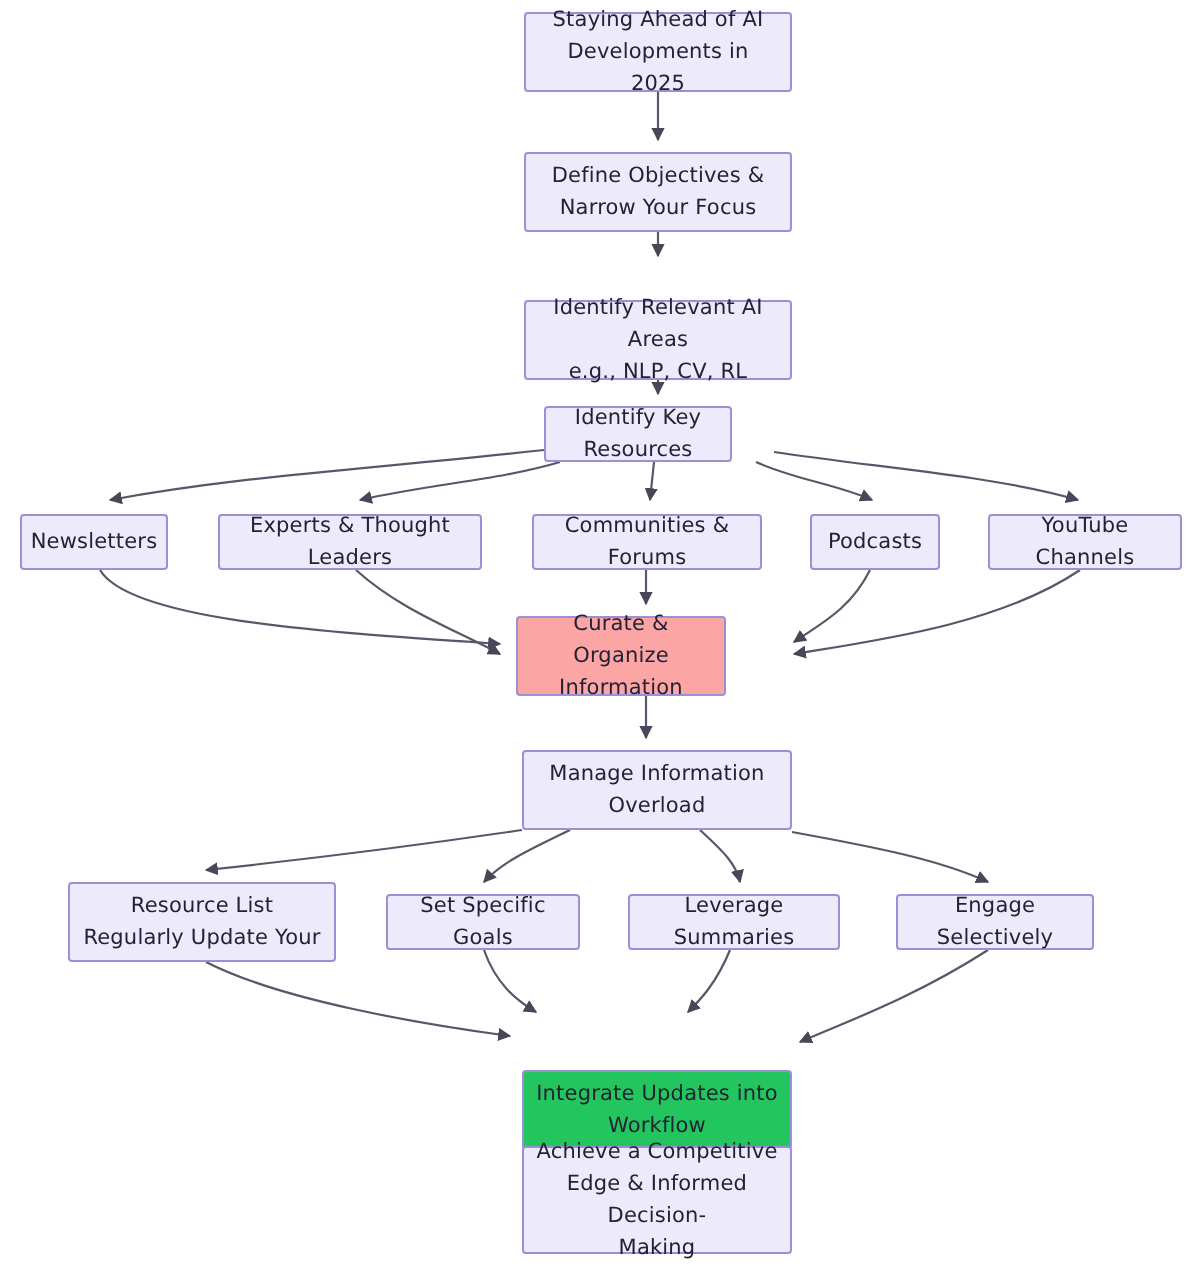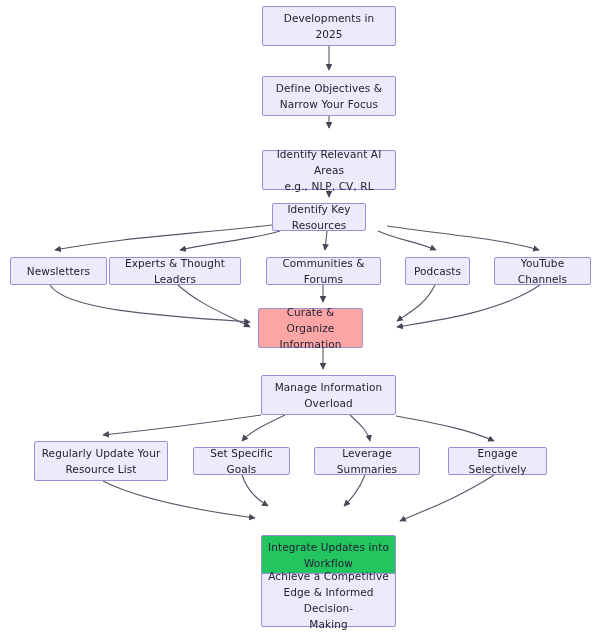--- a/index.html
+++ b/index.html
@@ -57,41 +57,42 @@
         <path d="M103,481 C140,500 210,512 255,518" marker-end="url(#arrow)" stroke="#5A5568"></path>
         <path d="M242,475 C248,492 258,500 268,506" marker-end="url(#arrow)" stroke="#5A5568"></path>
         <path d="M365,475 C358,492 350,500 344,506" marker-end="url(#arrow)" stroke="#5A5568"></path>
         <path d="M494,475 C455,500 420,512 400,521" marker-end="url(#arrow)" stroke="#5A5568"></path>
         <path d="M329,546 L329,567" marker-end="url(#arrow)" stroke="#5A5568"></path>
       </g>
   </svg>
   <div id="node-layer">
       <div class="node" style="left: 262px; top: 6px; width: 134px; height: 40px; background: rgb(236, 234, 251); border-color: rgb(154, 144, 216); color: rgb(35, 33, 53);">
         <div>
+          <span>Staying Ahead of AI</span>
           <span>Developments in 2025</span>
         </div>
       </div>
       <div class="node" style="left: 262px; top: 76px; width: 134px; height: 40px; background: rgb(236, 234, 251); border-color: rgb(154, 144, 216); color: rgb(35, 33, 53);">
         <div>
           <span>Define Objectives &amp;</span>
           <span>Narrow Your Focus</span>
         </div>
       </div>
       <div class="node" style="left: 262px; top: 134px; width: 134px; height: 40px; background: rgb(236, 234, 251); border-color: rgb(154, 144, 216); color: rgb(35, 33, 53); margin-top: 16px;">
         <div>
           <span>Identify Relevant AI Areas</span>
           <span>e.g., NLP, CV, RL</span>
         </div>
       </div>
       <div class="node" style="left: 272px; top: 203px; width: 94px; height: 28px; background: rgb(236, 234, 251); border-color: rgb(154, 144, 216); color: rgb(35, 33, 53);">
         <div>
           <span>Identify Key Resources</span>
         </div>
       </div>
-      <div class="node" style="left: 10px; top: 257px; width: 97px; height: 28px; background: rgb(236, 234, 251); border-color: rgb(154, 144, 216); color: rgb(35, 33, 53);">
+      <div class="node" style="left: 10px; top: 257px; width: 74px; height: 28px; background: rgb(236, 234, 251); border-color: rgb(154, 144, 216); color: rgb(35, 33, 53);">
         <div>
           <span>Newsletters</span>
         </div>
       </div>
       <div class="node" style="left: 109px; top: 257px; width: 132px; height: 28px; background: rgb(236, 234, 251); border-color: rgb(154, 144, 216); color: rgb(35, 33, 53);">
         <div>
           <span>Experts &amp; Thought Leaders</span>
         </div>
       </div>
       <div class="node" style="left: 266px; top: 257px; width: 115px; height: 28px; background: rgb(236, 234, 251); border-color: rgb(154, 144, 216); color: rgb(35, 33, 53);">
@@ -116,22 +117,22 @@
         </div>
       </div>
       <div class="node" style="left: 261px; top: 375px; width: 135px; height: 40px; background: rgb(236, 234, 251); border-color: rgb(154, 144, 216); color: rgb(35, 33, 53);">
         <div>
           <span>Manage Information</span>
           <span>Overload</span>
         </div>
       </div>
       <div class="node" style="left: 34px; top: 441px; width: 134px; height: 40px; background: rgb(236, 234, 251); border-color: rgb(154, 144, 216); color: rgb(35, 33, 53);">
         <div>
+          <span>Resource List</span>
           <span>Regularly Update Your</span>
-          <span>Resource List</span>
         </div>
       </div>
       <div class="node" style="left: 193px; top: 447px; width: 97px; height: 28px; background: rgb(236, 234, 251); border-color: rgb(154, 144, 216); color: rgb(35, 33, 53);">
         <div>
           <span>Set Specific Goals</span>
         </div>
       </div>
       <div class="node" style="left: 314px; top: 447px; width: 106px; height: 28px; background: rgb(236, 234, 251); border-color: rgb(154, 144, 216); color: rgb(35, 33, 53);">
         <div>
           <span>Leverage Summaries</span>

